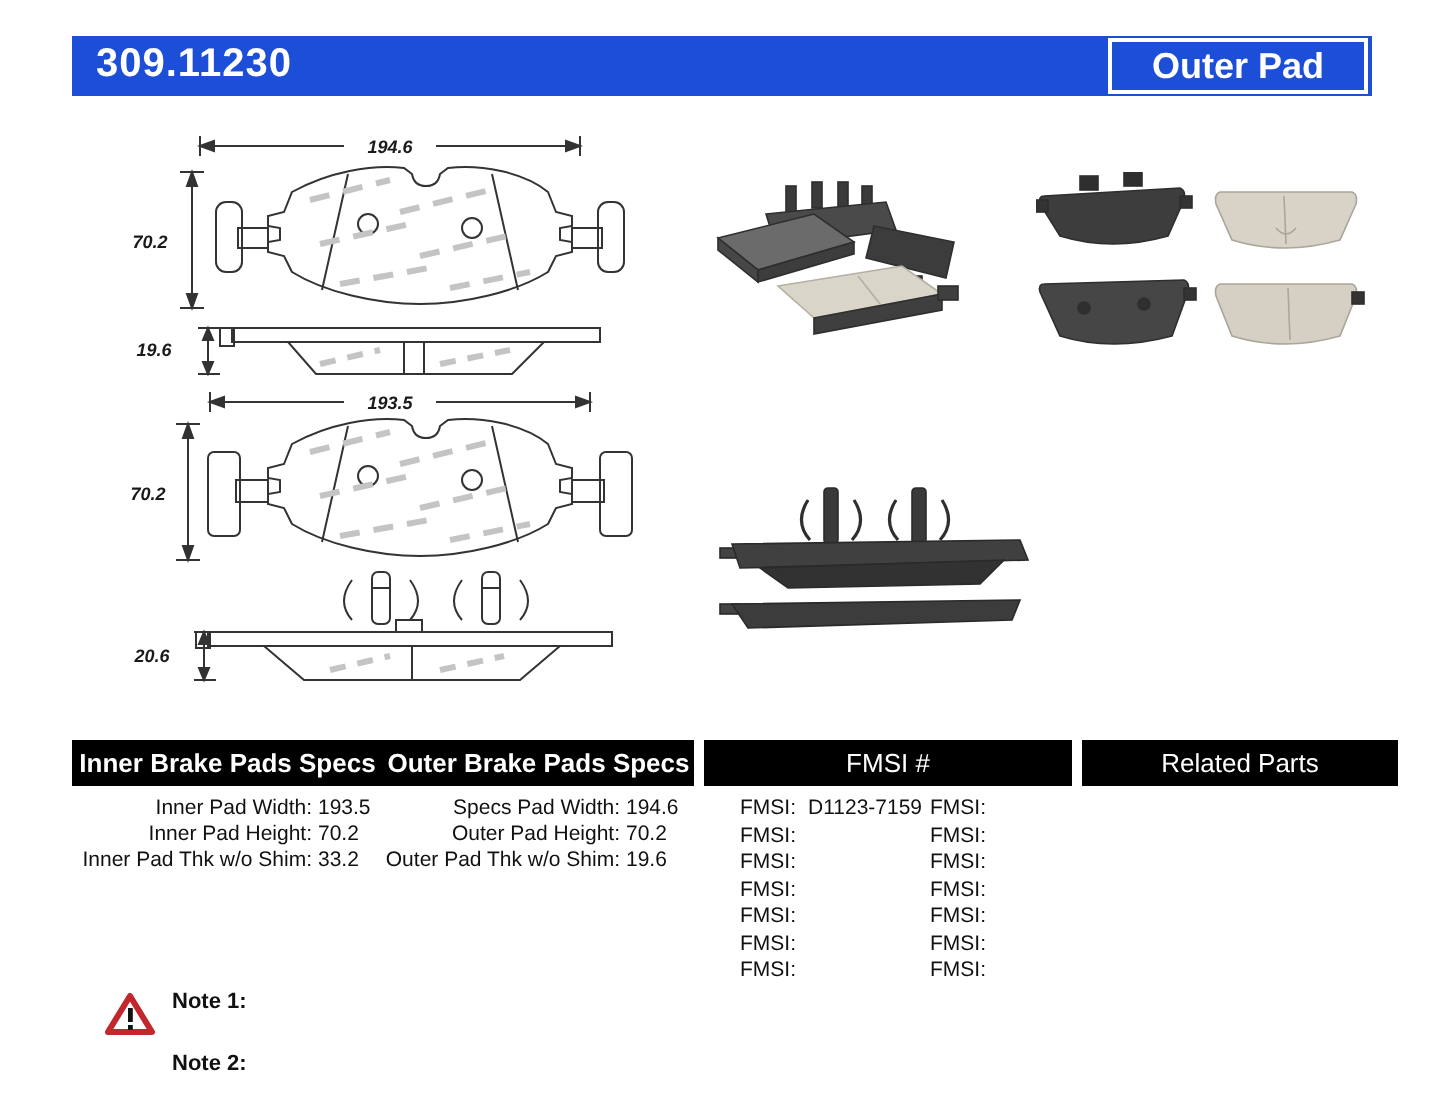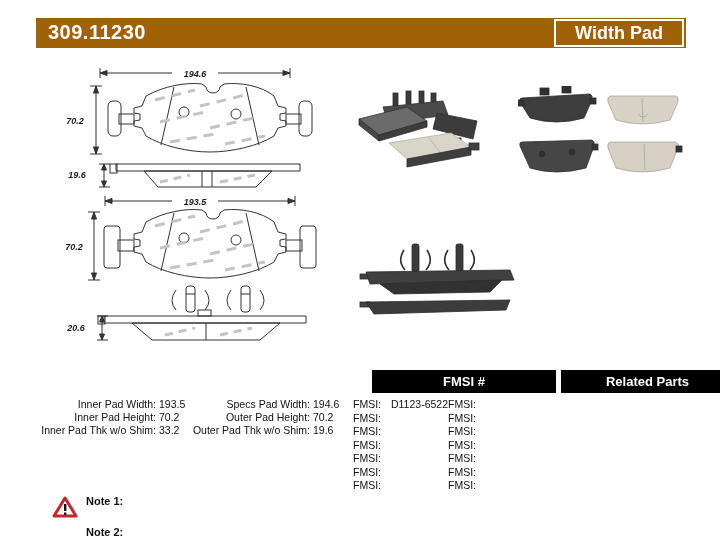--- a/index.html
+++ b/index.html
@@ -1,64 +1,64 @@
 <!DOCTYPE html>
 <html><head>
 <meta charset="utf-8">
 <style>
   html,body{margin:0;padding:0;background:#fff;}
   #sheet{position:relative;width:720px;height:557px;background:#ffffff;
          font-family:"Liberation Sans",sans-serif;overflow:hidden;}
 
   
   .hdr-bar{position:absolute;left:36px;top:18px;width:650px;height:30px;
-           background:#a16207;color:#fff;}
+           background:#1d4ed8;color:#fff;}
   .hdr-part{position:absolute;left:12px;top:3px;font-size:20px;font-weight:bold;
             letter-spacing:.5px;}
   .hdr-prod-box{position:absolute;left:518px;top:1px;width:126px;height:24px;
                 border:2px solid #fff;display:flex;align-items:center;
                 justify-content:center;}
   .hdr-prod{font-size:18px;font-weight:bold;}
 
   
   .abs{position:absolute;}
   svg text{font-family:"Liberation Sans",sans-serif;}
   .dimtxt{font-size:9px;font-weight:bold;font-style:italic;fill:#1a1a1a;}
 
   
   .th{position:absolute;top:370px;height:23px;background:#000;color:#fff;
       display:flex;align-items:center;}
   .th-split{left:36px;width:311px;}
   .th-split .half{flex:1;text-align:center;font-size:13px;font-weight:bold;}
-  .th-center{justify-content:center;font-size:13px;font-weight:bold;margin-left:20px;}
+  .th-center{justify-content:center;font-size:13px;font-weight:normal;}
   .th-fmsi{left:352px;width:184px;}
-  .th-rel{left:541px;width:173px;}
+  .th-rel{left:541px;width:158px;}
 
   .spec-col{position:absolute;top:398px;font-size:10.5px;font-weight:normal;
             color:#111;}
   .spec-row{display:flex;line-height:13px;white-space:nowrap;}
   .spec-label{width:118px;text-align:right;padding-right:3px;}
   .spec-value{text-align:left;}
-  .fmsi-col .spec-row{line-height:13.5px;}
+  .fmsi-col .spec-row{line-height:13.5px;margin-left:17px;}
   .fmsi-col .spec-label{width:32px;text-align:left;padding-right:6px;}
   .rel-col .spec-row{line-height:13px;}
   .rel-col .spec-label{width:auto;text-align:left;padding-right:4px;}
 
   
   .note-line{position:absolute;left:86px;font-size:11px;font-weight:bold;color:#111;text-align:center;}
 </style>
 </head>
 <body>
 
 <div id="sheet">
 
   <div class="hdr-bar">
     <div class="hdr-part">309.11230</div>
     <div class="hdr-prod-box">
-      <span class="hdr-prod">Width Pad</span>
+      <span class="hdr-prod">Outer Pad</span>
     </div>
   </div>
 
   <svg class="abs" style="left:60px;top:60px;" width="262" height="290" viewBox="0 0 262 290">
     <g stroke="#333" stroke-width="1" fill="none">
 
       <line x1="40" y1="8" x2="40" y2="18"></line>
         <line x1="230" y1="8" x2="230" y2="18"></line>
       <line x1="40" y1="13" x2="112" y2="13"></line>
         <line x1="158" y1="13" x2="230" y2="13"></line>
@@ -234,20 +234,24 @@
       <path d="M90,18 Q83,29 91,38" fill="none" stroke="#2f2f2f" stroke-width="1.6"></path>
       <path d="M113,18 Q120,29 112,38" fill="none" stroke="#2f2f2f" stroke-width="1.6"></path>
       <rect x="2" y="42" width="10" height="5" fill="#444"></rect>
       <polygon points="8,40 152,38 156,48 12,52" fill="#404040"></polygon>
       <polygon points="22,52 144,48 132,60 36,62" fill="#323232"></polygon>
       <rect x="2" y="70" width="10" height="5" fill="#444"></rect>
       <polygon points="8,70 152,68 148,78 16,82" fill="#3c3c3c"></polygon>
     </g>
   </svg>
 
+  <div class="th th-split">
+    <div class="half">Inner Brake Pads Specs</div>
+    <div class="half">Outer Brake Pads Specs</div>
+  </div>
   <div class="th th-center th-fmsi">FMSI #</div>
   <div class="th th-center th-rel">Related Parts</div>
 
   <div class="spec-col" style="left:38px;width:158px;">
     <div class="spec-row">
         <span class="spec-label">Inner Pad Width:</span>
         <span class="spec-value">193.5</span>
       </div>
     <div class="spec-row">
         <span class="spec-label">Inner Pad Height:</span>
@@ -270,21 +274,21 @@
       </div>
     <div class="spec-row">
         <span class="spec-label">Outer Pad Thk w/o Shim:</span>
         <span class="spec-value">19.6</span>
       </div>
   </div>
 
   <div class="spec-col fmsi-col" style="left:353px;width:95px;">
     <div class="spec-row">
         <span class="spec-label">FMSI:</span>
-        <span class="spec-value">D1123-6522</span>
+        <span class="spec-value">D1123-7159</span>
       </div>
     <div class="spec-row">
         <span class="spec-label">FMSI:</span>
         <span class="spec-value"></span>
       </div>
     <div class="spec-row">
         <span class="spec-label">FMSI:</span>
         <span class="spec-value"></span>
       </div>
     <div class="spec-row">

